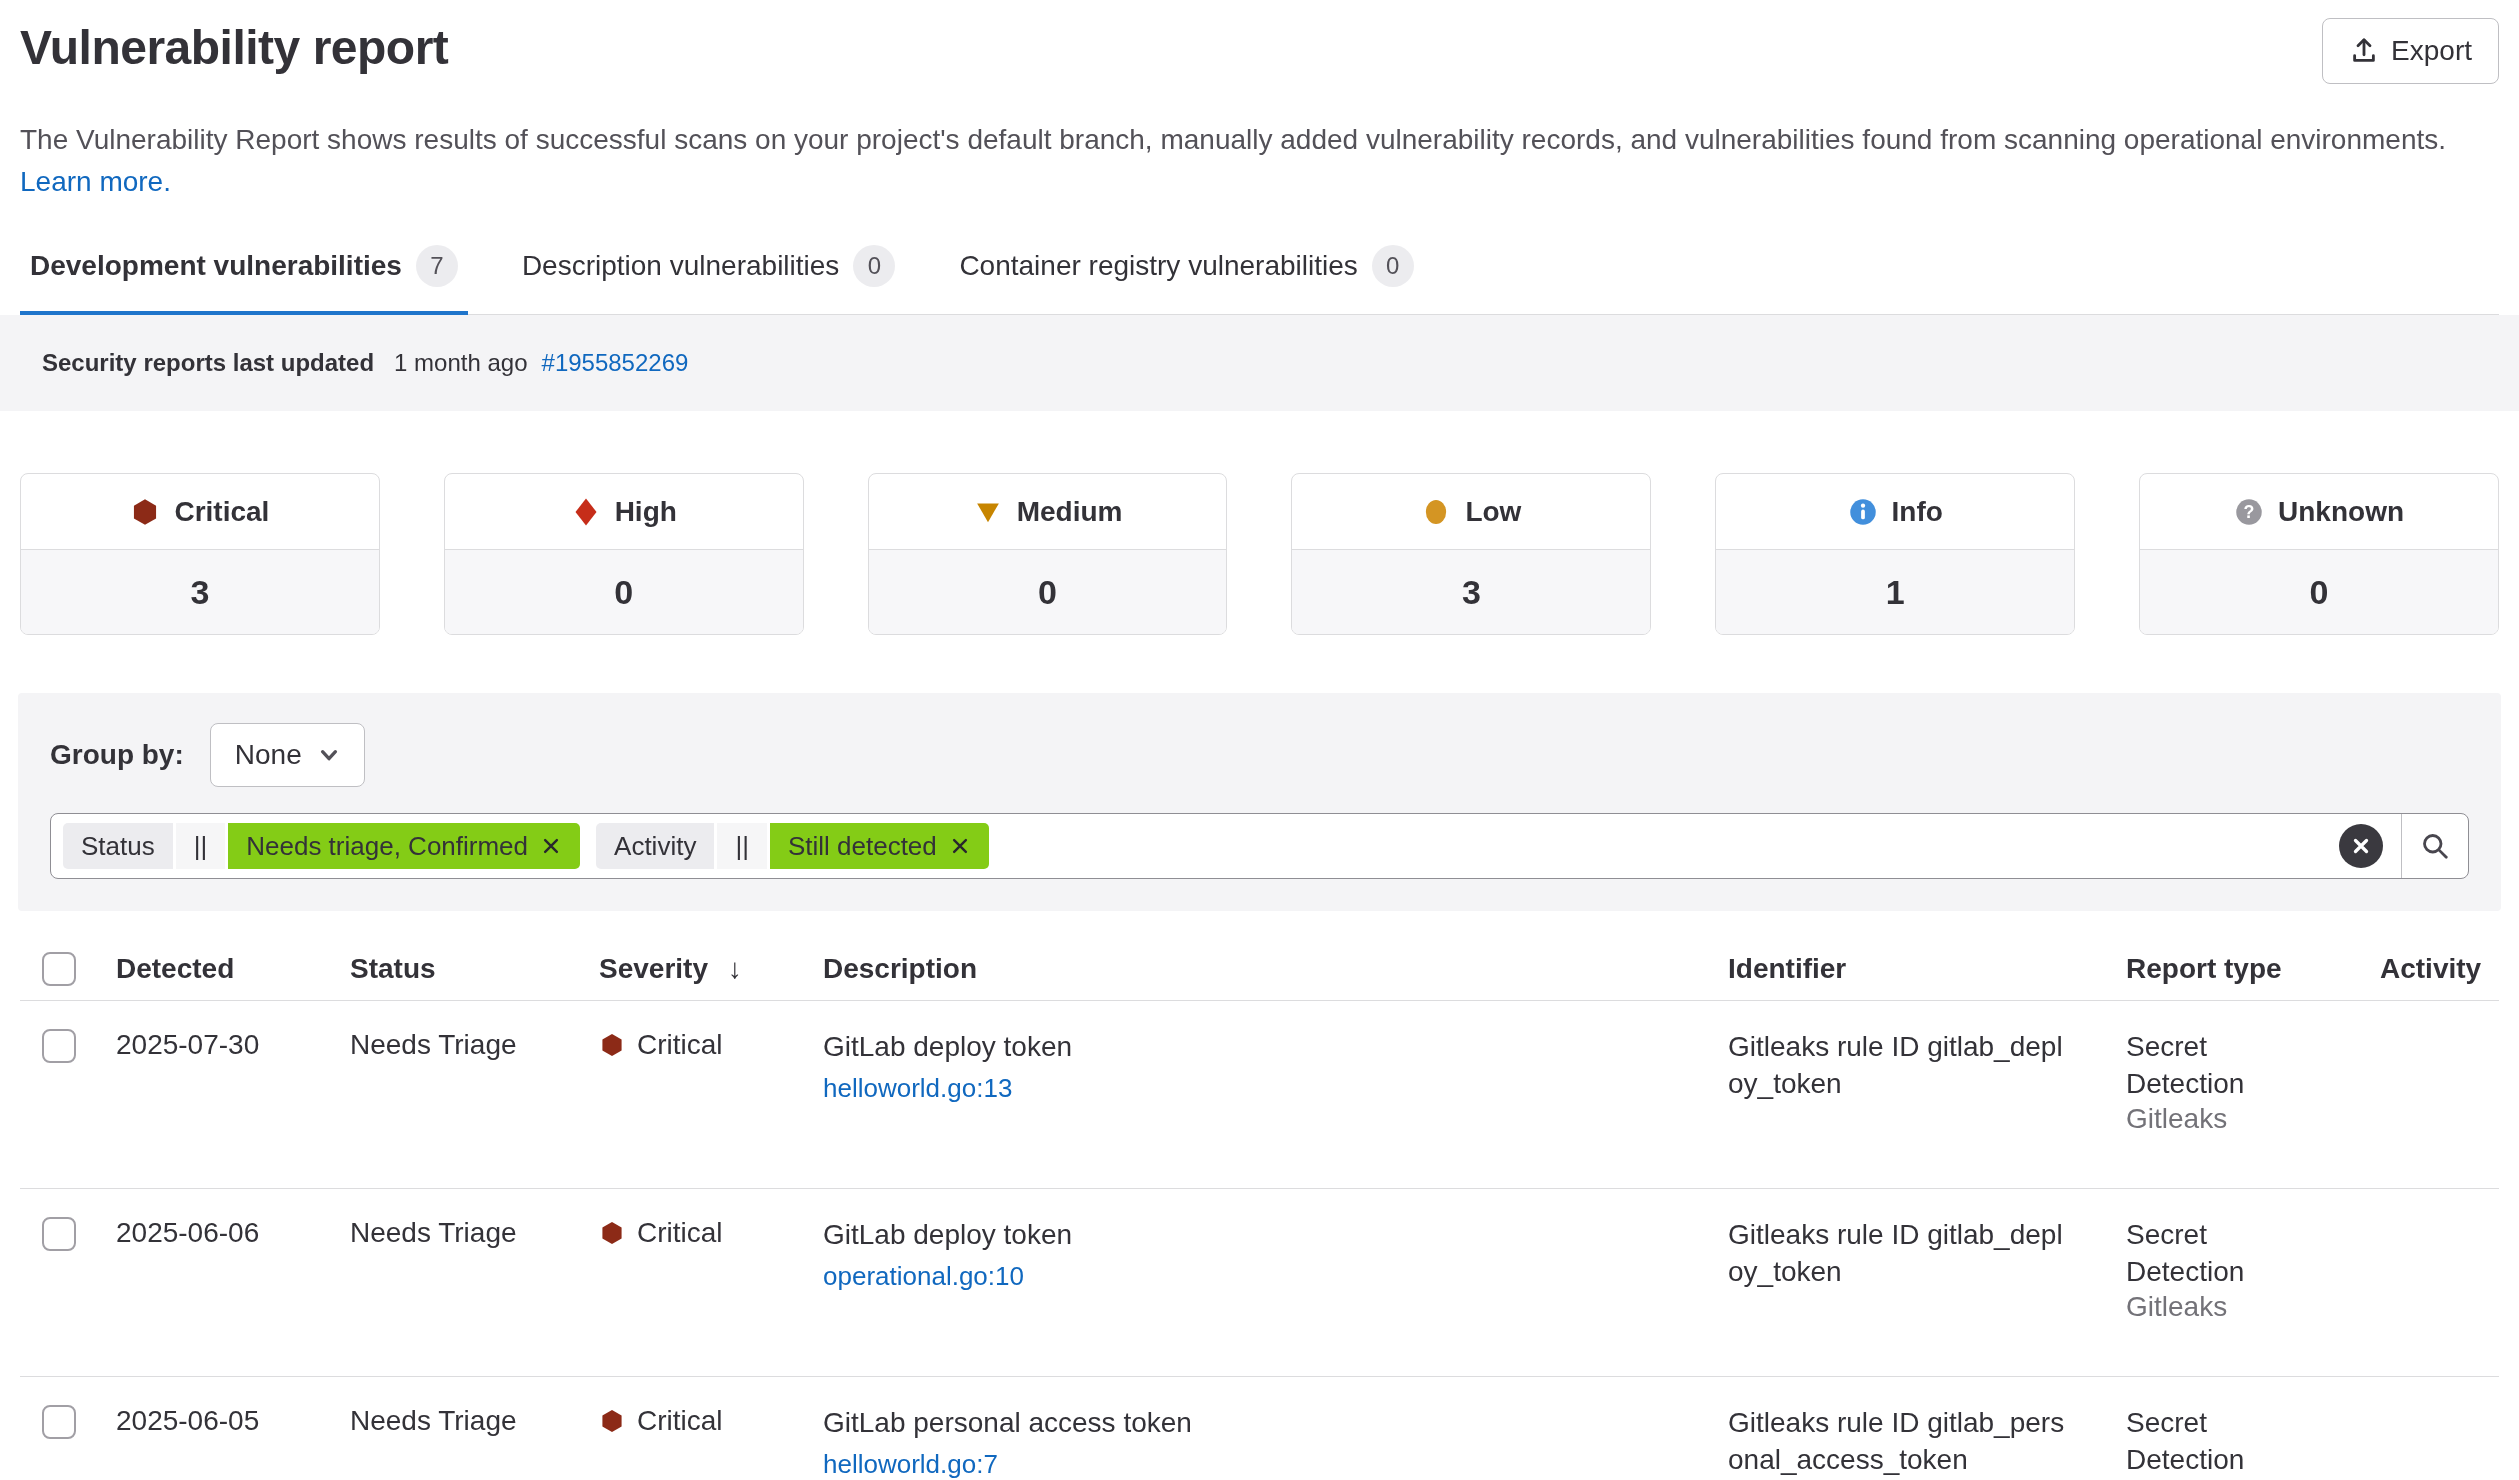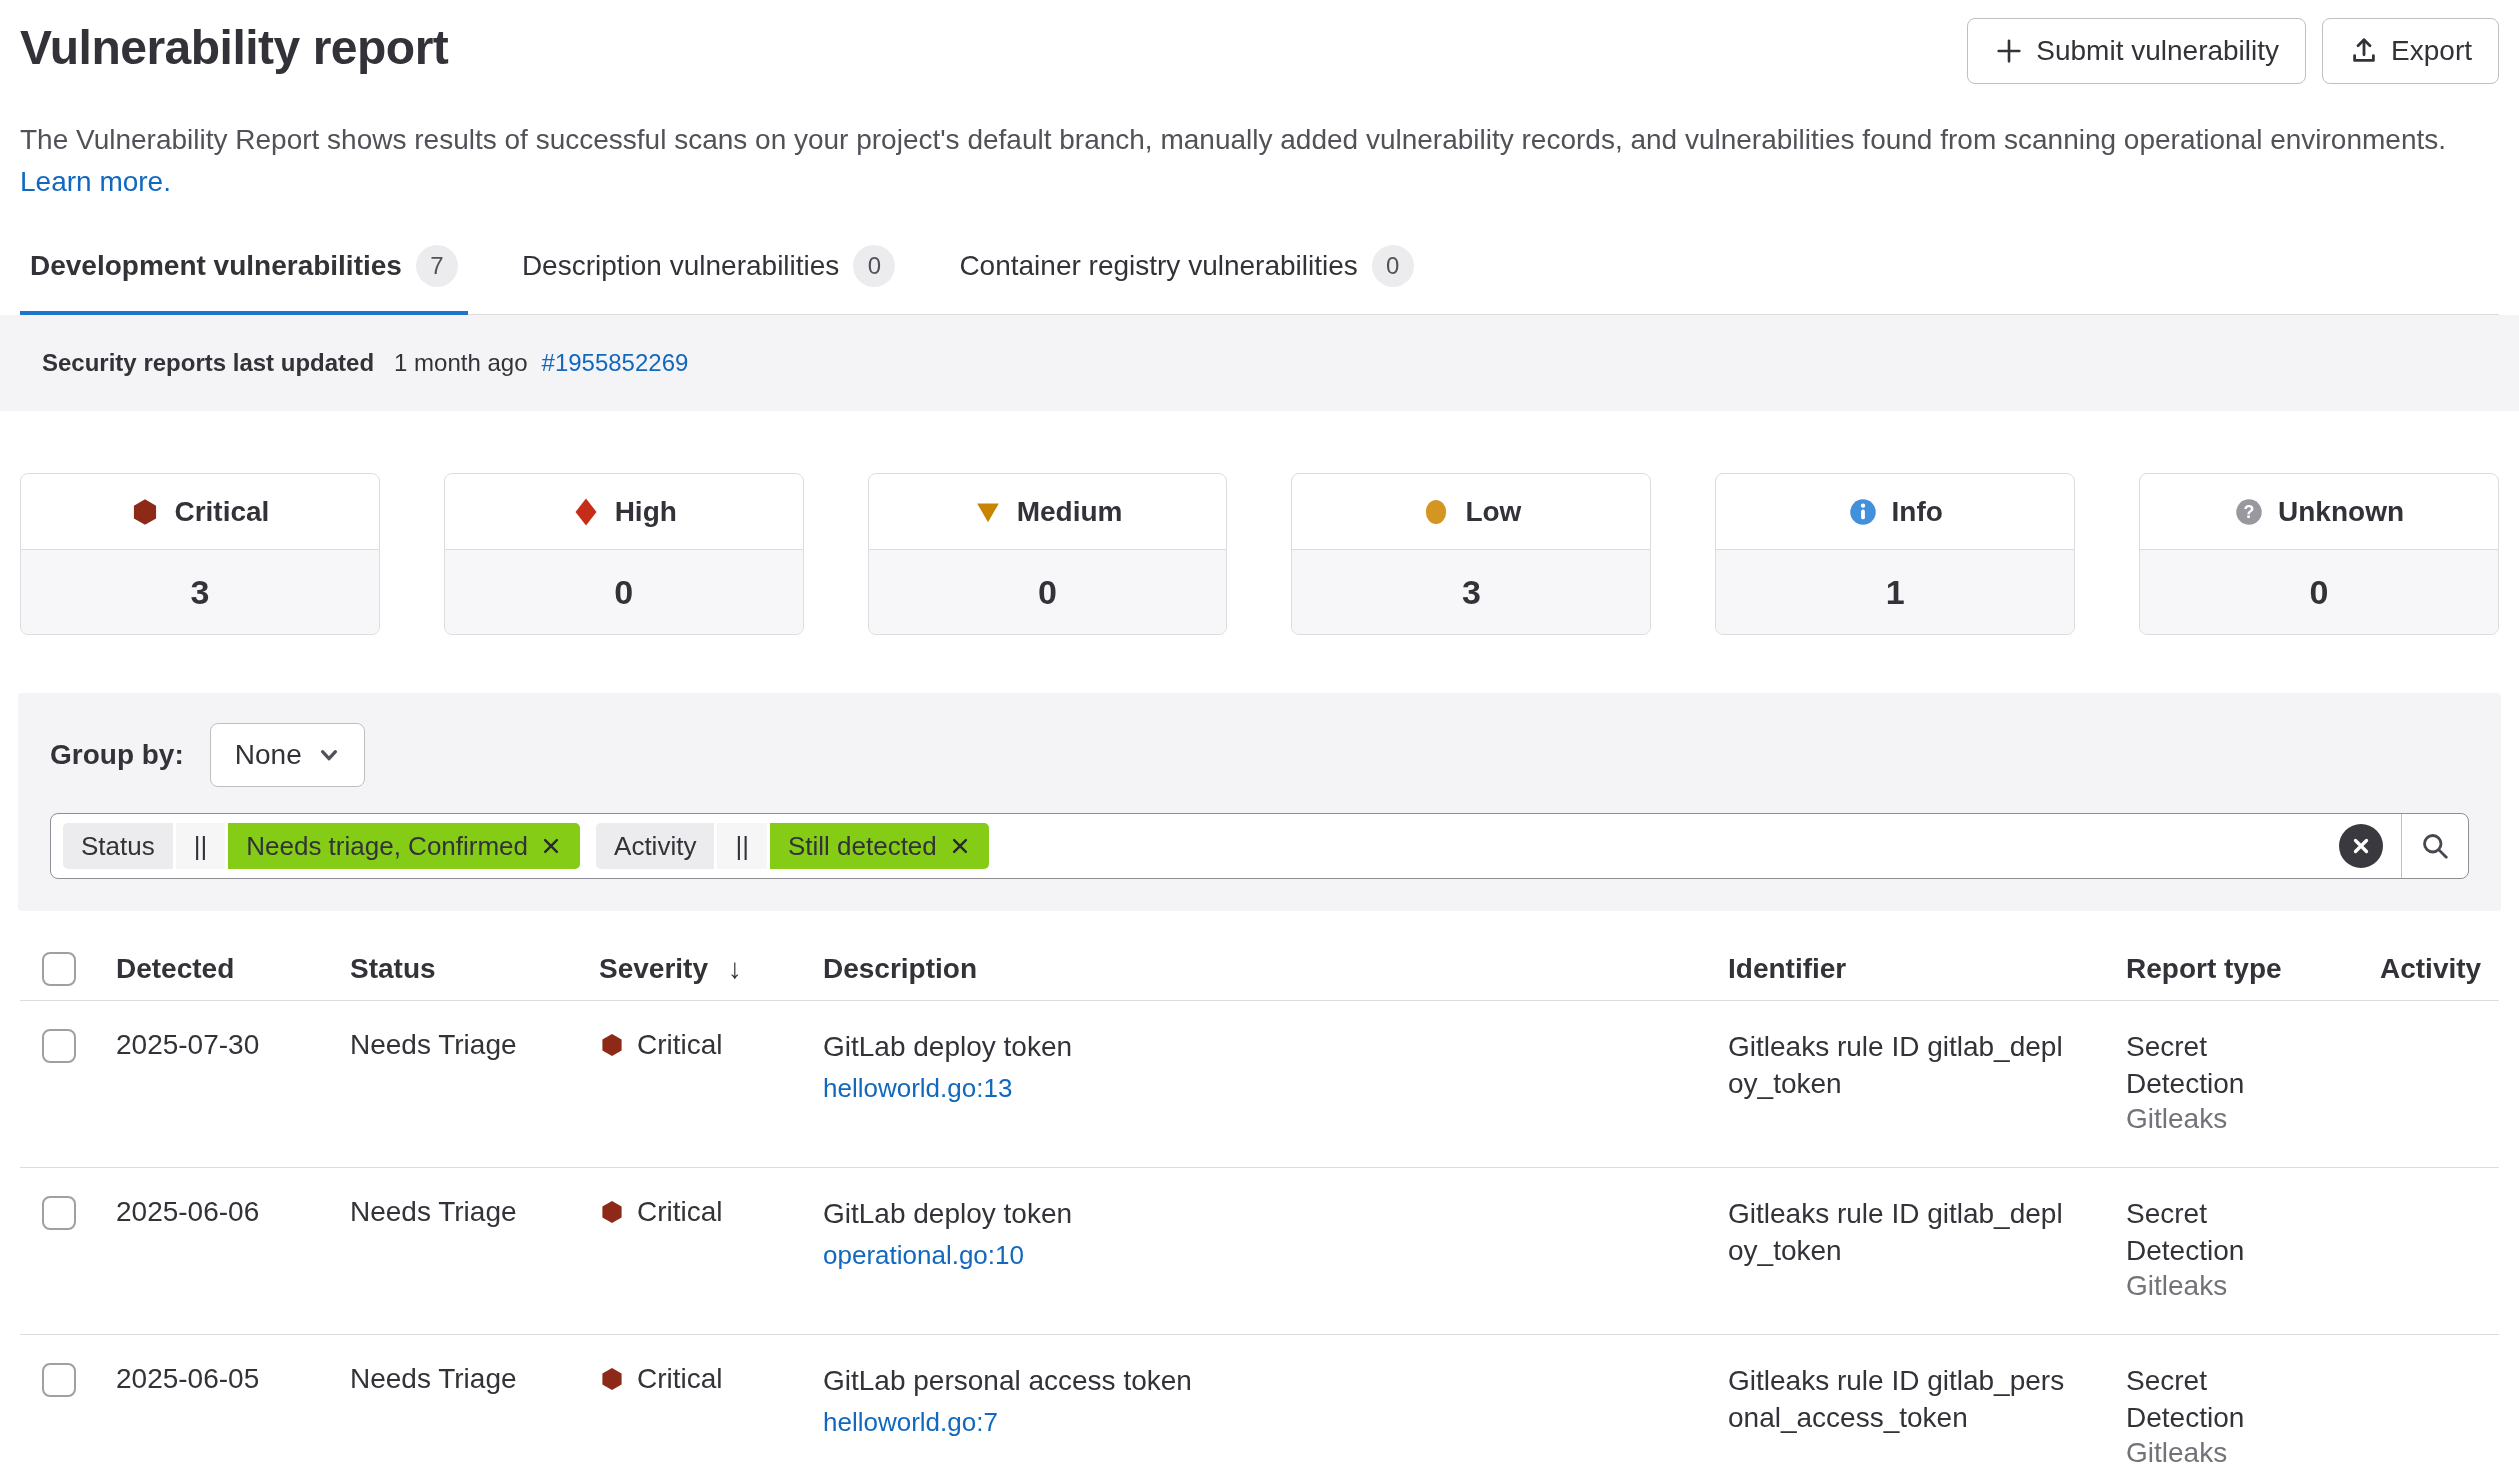--- a/index.html
+++ b/index.html
@@ -107,21 +107,21 @@
   .search-seg {
     width: 66px; height: 100%; border: none; background: transparent;
     display: flex; align-items: center; justify-content: center; cursor: pointer;
     border-radius: 0 8px 8px 0; flex-shrink: 0;
   }
 
   
   .vuln-table { margin-top: 26px; }
   .trow { display: flex; border-bottom: 1px solid #dcdcde; }
   .trow.head { align-items: center; height: 64px; font-weight: 700; }
-  .trow.data { padding: 28px 0 32px 0; min-height: 162px; align-items: flex-start; }
+  .trow.data { padding: 28px 0 53px 0; min-height: 162px; align-items: flex-start; }
   .col { flex-shrink: 0; padding-right: 16px; }
   .col-check { width: 96px; padding-left: 22px; }
   .col-detected { width: 234px; }
   .col-status { width: 249px; }
   .col-severity { width: 224px; display: flex; align-items: center; gap: 12px; }
   .col-desc { flex: 1; min-width: 0; }
   .col-ident { width: 398px; }
   .col-ident .ident-text { max-width: 343px; word-break: break-all; line-height: 1.32; }
   .col-report { width: 254px; }
   .col-report .rt { max-width: 149px; line-height: 1.32; }
@@ -138,26 +138,20 @@
 </style>
 </head>
 <body>
 
 <div class="page">
 
   <div class="page-header">
     <h1 class="title">Vulnerability report</h1>
     <div class="header-actions">
       <button class="btn">
-        <svg width="30" height="30" viewBox="0 0 16 16" fill="none" stroke="#333238" stroke-width="1.4" stroke-linecap="round">
-            <path d="M8 2.5v11M2.5 8h11"></path>
-          </svg>
-        <span>Submit vulnerability</span>
-      </button>
-      <button class="btn">
         <svg width="30" height="30" viewBox="0 0 16 16" fill="none" stroke="#333238" stroke-width="1.5" stroke-linecap="round" stroke-linejoin="round">
             <path d="M8 10V2.2"></path>
             <path d="M4.8 5.2L8 2l3.2 3.2"></path>
             <path d="M3 10.5V13h10v-2.5"></path>
           </svg>
         <span>Export</span>
       </button>
     </div>
   </div>
 

